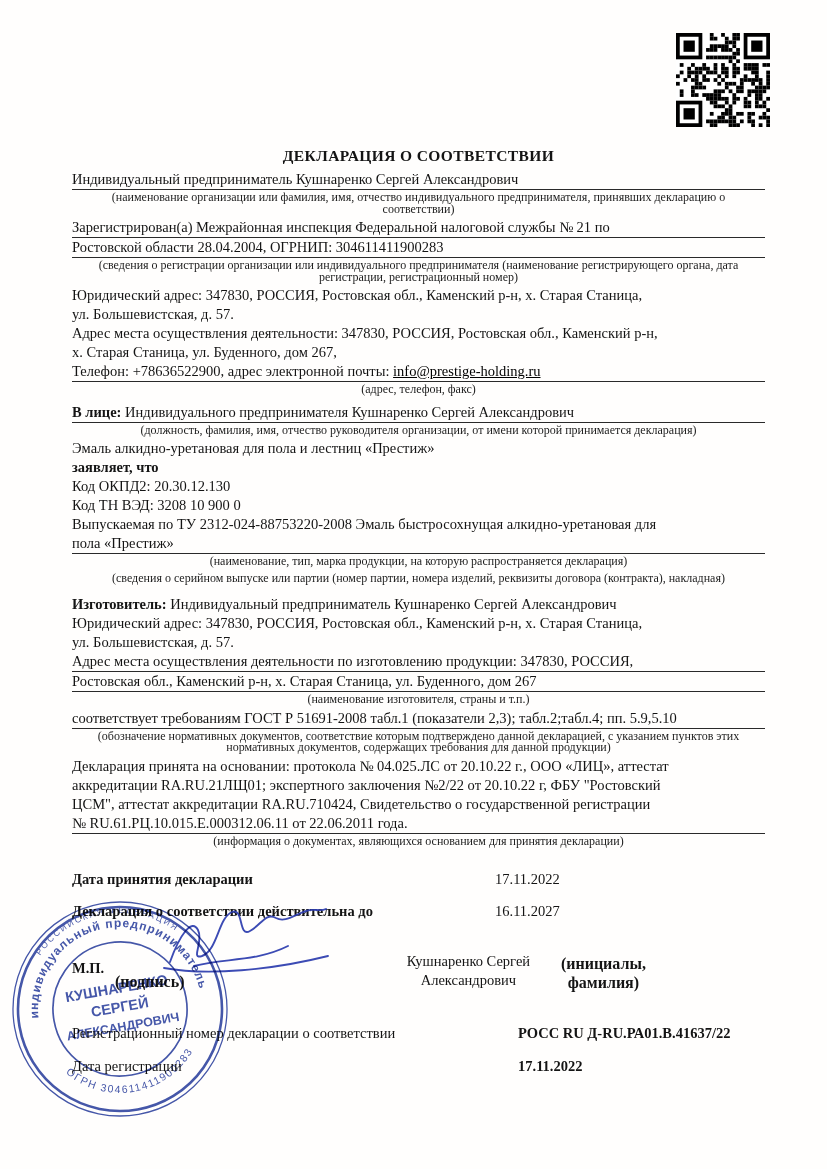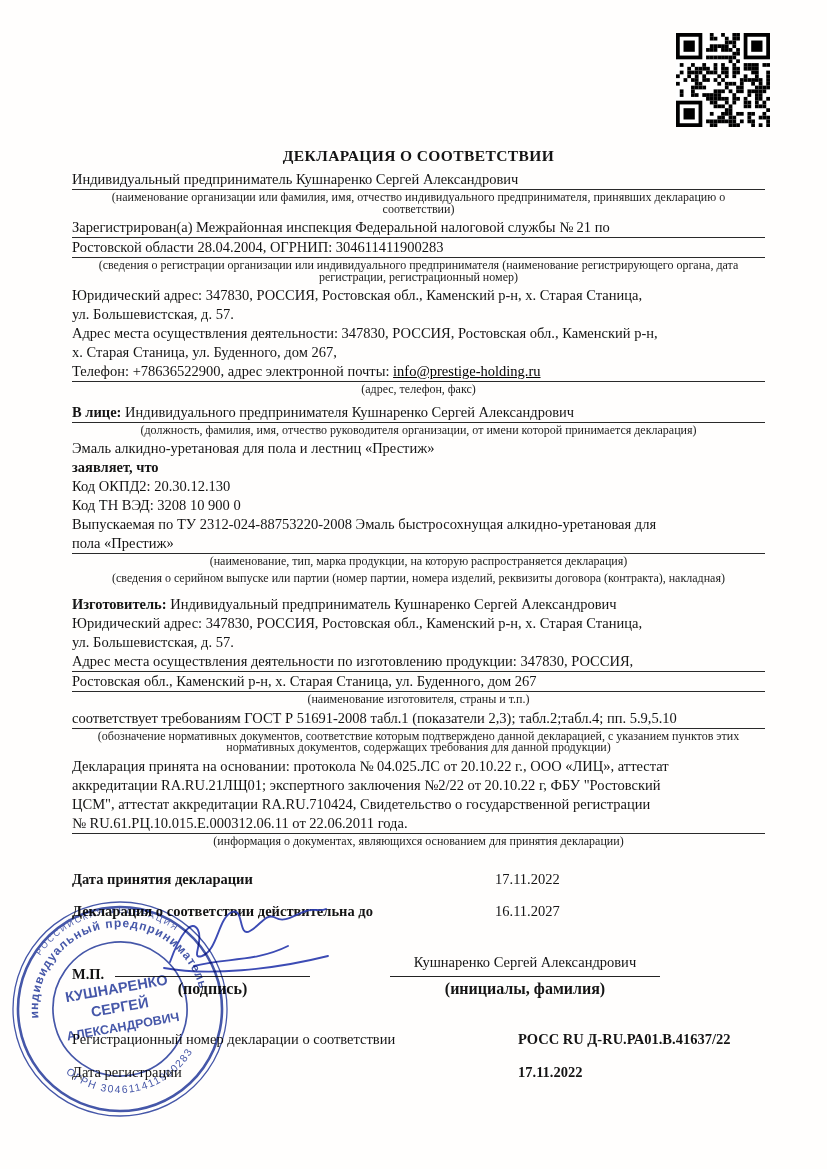--- a/index.html
+++ b/index.html
@@ -17,21 +17,21 @@
   .b { font-weight:bold; }
   .mt4 { margin-top:4px; } .mt8 { margin-top:8px; }
   .kv { position:relative; margin-top:12px; min-height:20px; }
   .kv .k { font-weight:bold; }
   .kv .v { position:absolute; left:423px; top:0; }
   .regrow { position:relative; margin-top:13px; min-height:20px; }
   .regrow .k { font-weight:normal; }
   .regrow .v { position:absolute; left:446px; top:0; font-weight:bold; white-space:nowrap; }
   .sig-row { display:flex; margin-top:30px; align-items:flex-end; }
   .sig-mp { width:43px; font-weight:bold; padding-bottom:14px; }
-  .sig-col { display:flex; flex-direction:column; }
+  .sig-col { display:flex; flex-direction:row; }
   .sig-col.left { width:195px; }
   .sig-spacer { width:80px; }
   .sig-col.right { width:270px; }
   .sig-underline { border-bottom:1.3px solid #222; height:1px; margin-top:2px; }
   .sig-name { text-align:center; padding-bottom:2px; }
   .sig-cap { font-size:16px; font-weight:bold; text-align:center; padding-top:2px; }
   .qr { position:absolute; top:33px; right:57px; width:94px; height:94px; }
   .stamp {
     position:absolute; left:4px; top:893px; width:232px; height:232px;
     transform:rotate(-10deg); opacity:.88; mix-blend-mode:multiply; pointer-events:none;

